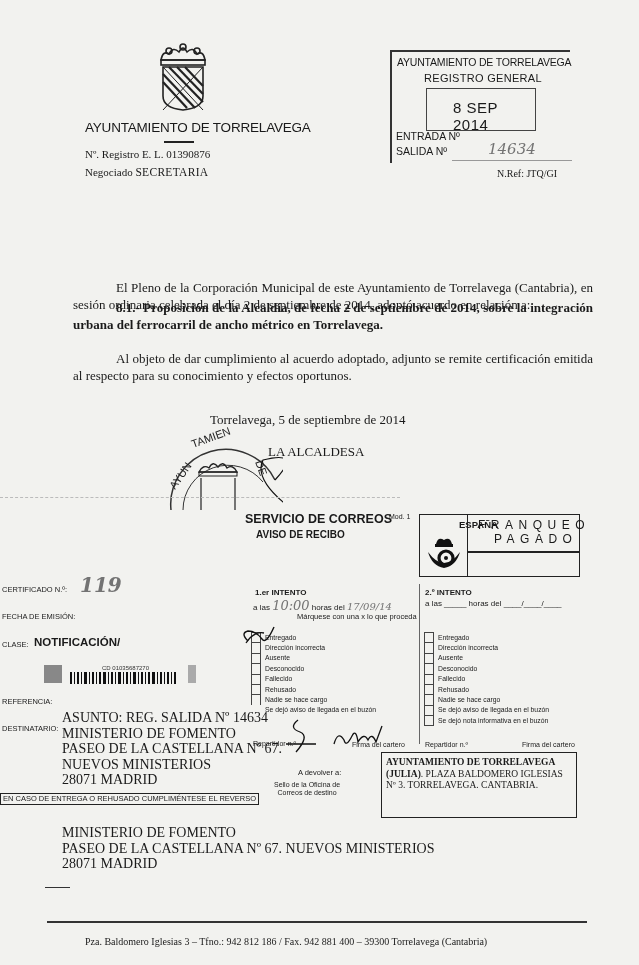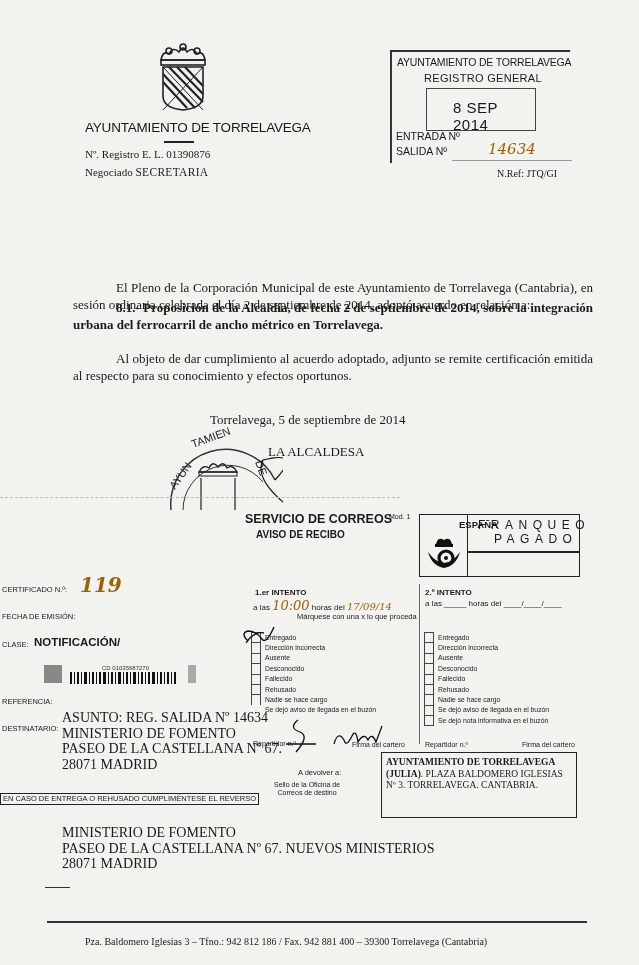--- a/index.html
+++ b/index.html
@@ -45,21 +45,21 @@
   .correos-title { left: 225px; top: 512px; font-size: 12.5px; font-weight: bold; margin-left: 20px; }
   .correos-sub { left: 256px; top: 529px; font-size: 10px; font-weight: bold; }
   .mod { left: 389px; top: 513px; font-size: 7px; }
   .franq { left: 419px; top: 514px; width: 161px; height: 63px; border: 1.5px solid #222; }
   .franq .col { left: 0; top: 0; width: 48px; height: 100%; border-right: 1.5px solid #222; }
   .franq .esp { left: 3px; top: 4px; font-size: 9.5px; font-weight: bold; margin-left: 36px; }
   .franq .horn { left: 6px; top: 17px; width: 36px; height: 40px; }
   .franq .fq { left: 58px; top: 3px; font-size: 12px; letter-spacing: 5.5px; }
   .franq .pg { left: 74px; top: 17px; font-size: 12px; letter-spacing: 5.5px; }
   .franq .hr { left: 48px; top: 36px; width: 112px; height: 1.5px; background: #222; }
-  .hand { font-family: "DejaVu Serif", serif; font-style: italic; color: #a16207; }
+  .hand { font-family: "DejaVu Serif", serif; font-style: italic; color: #737373; }
 
   .int1 { left: 255px; top: 588px; font-size: 8px; font-weight: bold; }
   .int1b { left: 253px; top: 598px; font-size: 8px; }
   .int2 { left: 425px; top: 588px; font-size: 8px; font-weight: bold; }
   .int2b { left: 425px; top: 599px; font-size: 8px; }
   .marque { left: 297px; top: 612px; font-size: 7.5px; }
   .vsep { left: 419px; top: 584px; width: 1px; height: 160px; background: #666; }
 
   .cb-list { left: 251px; top: 632px; }
   .cb-list2 { left: 424px; top: 632px; }
@@ -218,20 +218,21 @@
   </g>
   <rect x="144" y="2" width="8" height="18" fill="#aaa"></rect>
 </svg>
 <div class="abs left-lbl sans" style="top:697px">REFERENCIA:</div>
 <div class="abs left-lbl sans" style="top:724px">DESTINATARIO:</div>
 
 <div class="abs dest serif">
   <div>ASUNTO: REG. SALIDA Nº 14634</div>
   <div>MINISTERIO DE FOMENTO</div>
   <div>PASEO DE LA CASTELLANA Nº 67.</div>
+  <div>NUEVOS MINISTERIOS</div>
   <div>28071 MADRID</div>
 </div>
 <div class="abs warning sans">EN CASO DE ENTREGA O REHUSADO CUMPLIMÉNTESE EL REVERSO</div>
 
 <div class="abs int1 sans">1.er INTENTO</div>
 <div class="abs int1b sans">
   <span>a las</span>
   <span class="hand" style="font-size:13px;">10:00</span>
   <span>horas del</span>
   <span class="hand" style="font-size:10px;">17/09/14</span>

